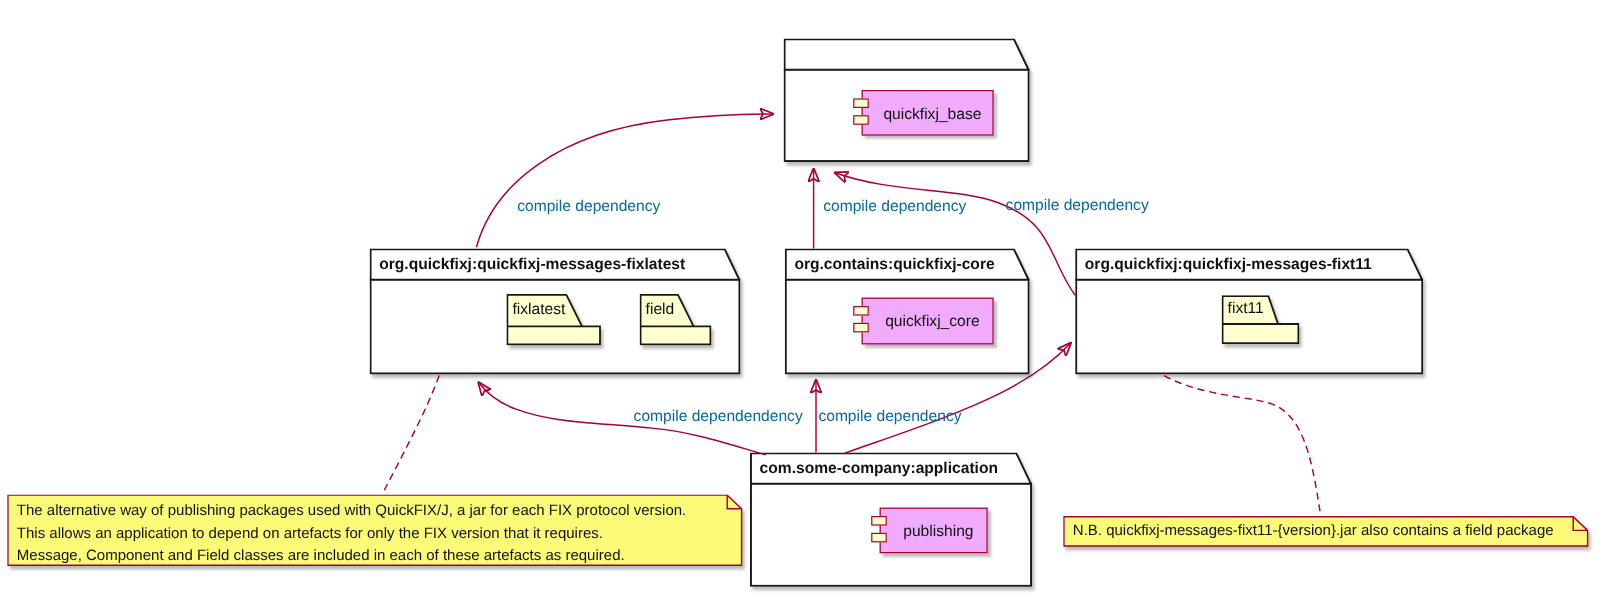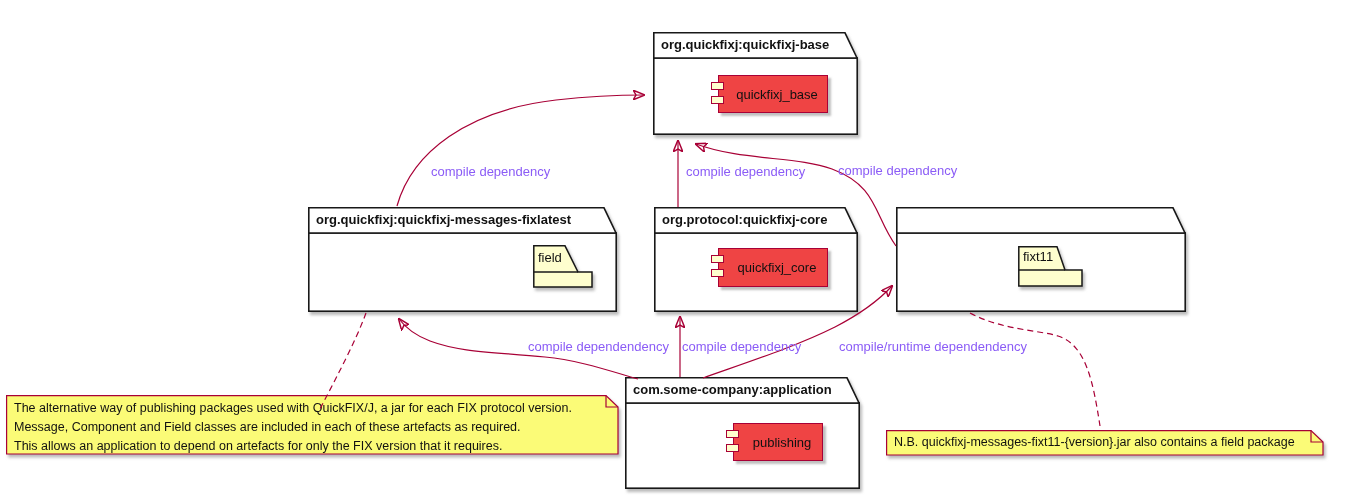--- a/index.html
+++ b/index.html
@@ -10,21 +10,21 @@
   
   .pkg{position:absolute;}
   .pkg-outline{position:absolute;left:0;top:0;filter:drop-shadow(2px 3px 1.5px rgba(130,130,130,.55));}
   .pkg-outline path, .pkg-outline rect{fill:#ffffff;stroke:#181818;stroke-width:1.6;}
   .pkg-title{
     position:absolute;left:0;top:0;height:26px;line-height:25px;
     padding-left:8px;font-weight:bold;font-size:13px;white-space:nowrap;
   }
   
   .component{
-    position:absolute;background:#ef4444;border:1.6px solid #A80036;
+    position:absolute;background:#f0abfc;border:1.6px solid #A80036;
     box-shadow:3px 3px 2px rgba(130,130,130,.5);
     display:flex;align-items:center;justify-content:center;
     font-size:13px;padding-left:8px;box-sizing:border-box;white-space:nowrap;
   }
   .comp-port{
     position:absolute;left:-8px;width:13px;height:8px;
     background:#FEFECE;border:1.6px solid #A80036;box-sizing:border-box;
   }
   .comp-port.p1{top:6px;} .comp-port.p2{top:20px;}
   
@@ -36,73 +36,80 @@
   
   .note{position:absolute;}
   .note svg{position:absolute;left:0;top:0;filter:drop-shadow(2.5px 3px 1.5px rgba(130,130,130,.55));}
   .note svg path.body{fill:#FBFB77;stroke:#A80036;stroke-width:1.2;}
   .note svg path.fold{fill:none;stroke:#A80036;stroke-width:1.2;}
   .note-text{position:absolute;left:8px;top:4px;font-size:12.5px;line-height:19px;white-space:nowrap;}
   
   #edges{position:absolute;left:0;top:0;pointer-events:none;}
   #edges path{fill:none;stroke:#A80036;stroke-width:1.2;}
   #edges path.dashed{stroke-dasharray:6,4;}
-  .edge-label{position:absolute;font-size:13px;white-space:nowrap;color:#8b5cf6;}
+  .edge-label{position:absolute;font-size:13px;white-space:nowrap;color:#0369a1;}
 </style>
 </head>
 <body>
 
 <div id="canvas">
 
   <div class="pkg" style="left:653px;top:32px;width:205px;height:103px;">
     <svg class="pkg-outline" width="205" height="103">
       <rect x="0.8" y="26" width="203.4" height="76.2"></rect>
       <path d="M0.8,26 V0.8 H192 L204,26 Z"></path>
     </svg>
-    <span class="pkg-title">org.quickfixj:quickfixj-base</span>
     <div class="component" style="left:65px;top:43px;width:110px;height:38px;">
       <span class="comp-port p1"></span>
       <span class="comp-port p2"></span>
       <span>quickfixj_base</span>
     </div>
   </div>
 
   <div class="pkg" style="left:308px;top:207px;width:309px;height:136px;">
     <svg class="pkg-outline" width="309" height="105">
       <rect x="0.8" y="26" width="307.4" height="78.2"></rect>
       <path d="M0.8,26 V0.8 H296 L308,26 Z"></path>
     </svg>
     <span class="pkg-title">org.quickfixj:quickfixj-messages-fixlatest</span>
+    <div class="folder" style="left:114px;top:38px;width:79px;height:43px;">
+      <svg width="79" height="43">
+        <path d="M0.8,0.8 H50 L63,27 H78 V42 H0.8 Z"></path>
+        <line x1="0.8" y1="27" x2="63" y2="27"></line>
+      </svg>
+      <span class="folder-label">fixlatest</span>
+    </div>
     <div class="folder" style="left:225px;top:38px;width:60px;height:43px;padding-left:28px;">
       <svg width="60" height="43">
         <path d="M0.8,0.8 H32 L45,27 H59 V42 H0.8 Z"></path>
         <line x1="0.8" y1="27" x2="45" y2="27"></line>
       </svg>
       <span class="folder-label">field</span>
     </div>
   </div>
 
   <div class="pkg" style="left:654px;top:207px;width:204px;height:105px;">
     <svg class="pkg-outline" width="204" height="105">
       <rect x="0.8" y="26" width="202.4" height="78.2"></rect>
       <path d="M0.8,26 V0.8 H191 L203,26 Z"></path>
     </svg>
-    <span class="pkg-title">org.protocol:quickfixj-core</span>
+    <span class="pkg-title">org.contains:quickfixj-core</span>
     <div class="component" style="left:64px;top:41px;width:110px;height:39px;">
       <span class="comp-port p1"></span>
       <span class="comp-port p2"></span>
       <span>quickfixj_core</span>
     </div>
   </div>
 
   <div class="pkg" style="left:896px;top:207px;width:290px;height:105px;">
     <svg class="pkg-outline" width="290" height="105">
       <rect x="0.8" y="26" width="288.4" height="78.2"></rect>
       <path d="M0.8,26 V0.8 H277 L289,26 Z"></path>
     </svg>
+    <span class="pkg-title">org.quickfixj:quickfixj-messages-fixt11</span>
     <div class="folder" style="left:122px;top:39px;width:65px;height:41px;">
       <svg width="65" height="41">
         <path d="M0.8,0.8 H39 L47,24 H64 V40 H0.8 Z"></path>
         <line x1="0.8" y1="24" x2="47" y2="24"></line>
       </svg>
       <span class="folder-label" style="top:3px;">fixt11</span>
     </div>
   </div>
 
   <div class="pkg" style="left:625px;top:377px;width:283px;height:112px;">
@@ -111,29 +118,29 @@
       <path d="M0.8,26 V0.8 H222 L234,26 Z"></path>
     </svg>
     <span class="pkg-title">com.some-company:application</span>
     <div class="component" style="left:108px;top:46px;width:90px;height:38px;">
       <span class="comp-port p1"></span>
       <span class="comp-port p2"></span>
       <span>publishing</span>
     </div>
   </div>
 
-  <div class="note" style="left:6px;top:395px;width:566px;height:60px;padding-left:35px;">
+  <div class="note" style="left:6px;top:412px;width:566px;height:60px;padding-left:35px;">
     <svg width="613" height="60">
       <path class="body" d="M0.6,0.6 H600 L612,12 V59 H0.6 Z"></path>
       <path class="fold" d="M600,0.6 V12 H612"></path>
     </svg>
     <div class="note-text">
       <div>The alternative way of publishing packages used with QuickFIX/J, a jar for each FIX protocol version.</div>
+      <div>This allows an application to depend on artefacts for only the FIX version that it requires.</div>
       <div>Message, Component and Field classes are included in each of these artefacts as required.</div>
-      <div>This allows an application to depend on artefacts for only the FIX version that it requires.</div>
     </div>
   </div>
 
   <div class="note" style="left:886px;top:430px;width:438px;height:41px;">
     <svg width="438" height="26">
       <path class="body" d="M0.6,0.6 H425 L437,12 V25 H0.6 Z"></path>
       <path class="fold" d="M425,0.6 V12 H437"></path>
     </svg>
     <div class="note-text" style="top:3px;">
       <div>N.B. quickfixj-messages-fixt11-{version}.jar also contains a field package</div>
@@ -154,15 +161,14 @@
     <path d="M703,378 C745,363 795,347 835,327 C862,313 881,298 892,286" marker-end="url(#arrow)"></path>
     <path class="dashed" d="M366,313 C355,343 336,378 320,409"></path>
     <path class="dashed" d="M970,313 C1002,330 1038,330 1058,336 C1086,345 1093,381 1100,426"></path>
   </svg>
 
   <span class="edge-label" style="left:431px;top:164px;">compile dependency</span>
   <span class="edge-label" style="left:686px;top:164px;">compile dependency</span>
   <span class="edge-label" style="left:838px;top:163px;">compile dependency</span>
   <span class="edge-label" style="left:528px;top:339px;">compile dependendency</span>
   <span class="edge-label" style="left:682px;top:339px;">compile dependency</span>
-  <span class="edge-label" style="left:839px;top:339px;">compile/runtime dependendency</span>
 
 </div>
 
 </body></html>

